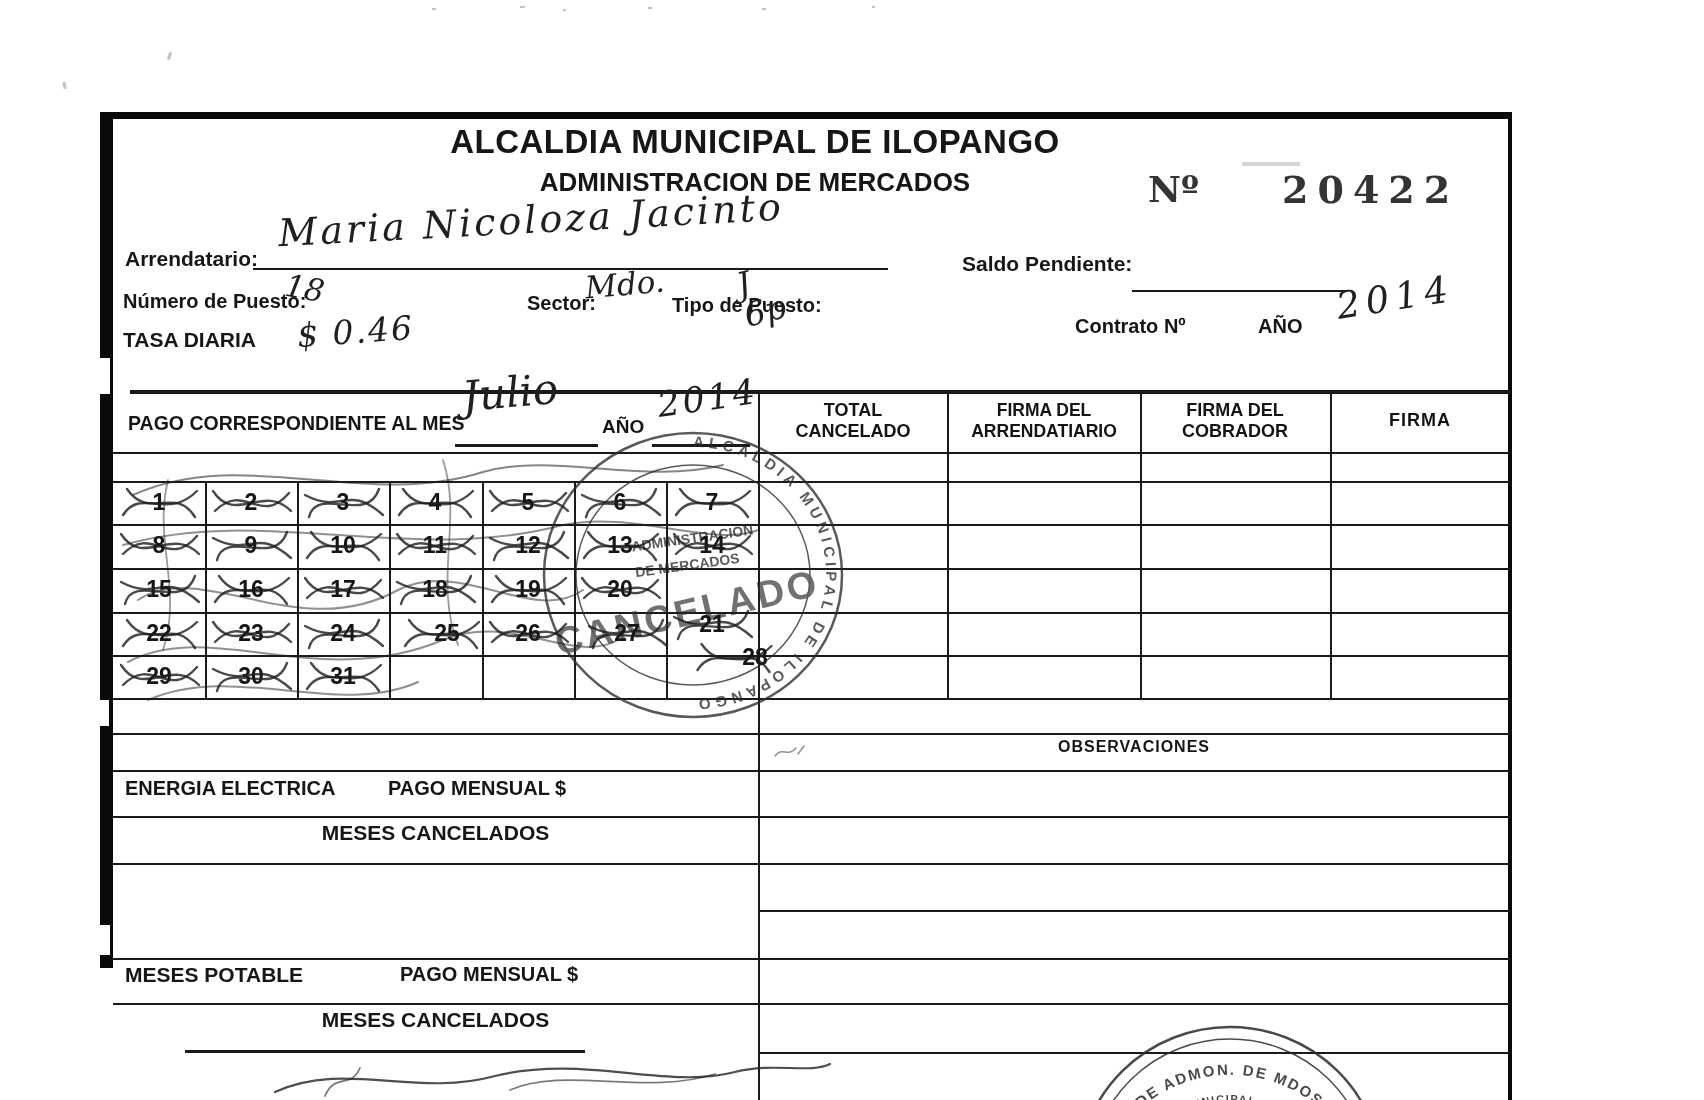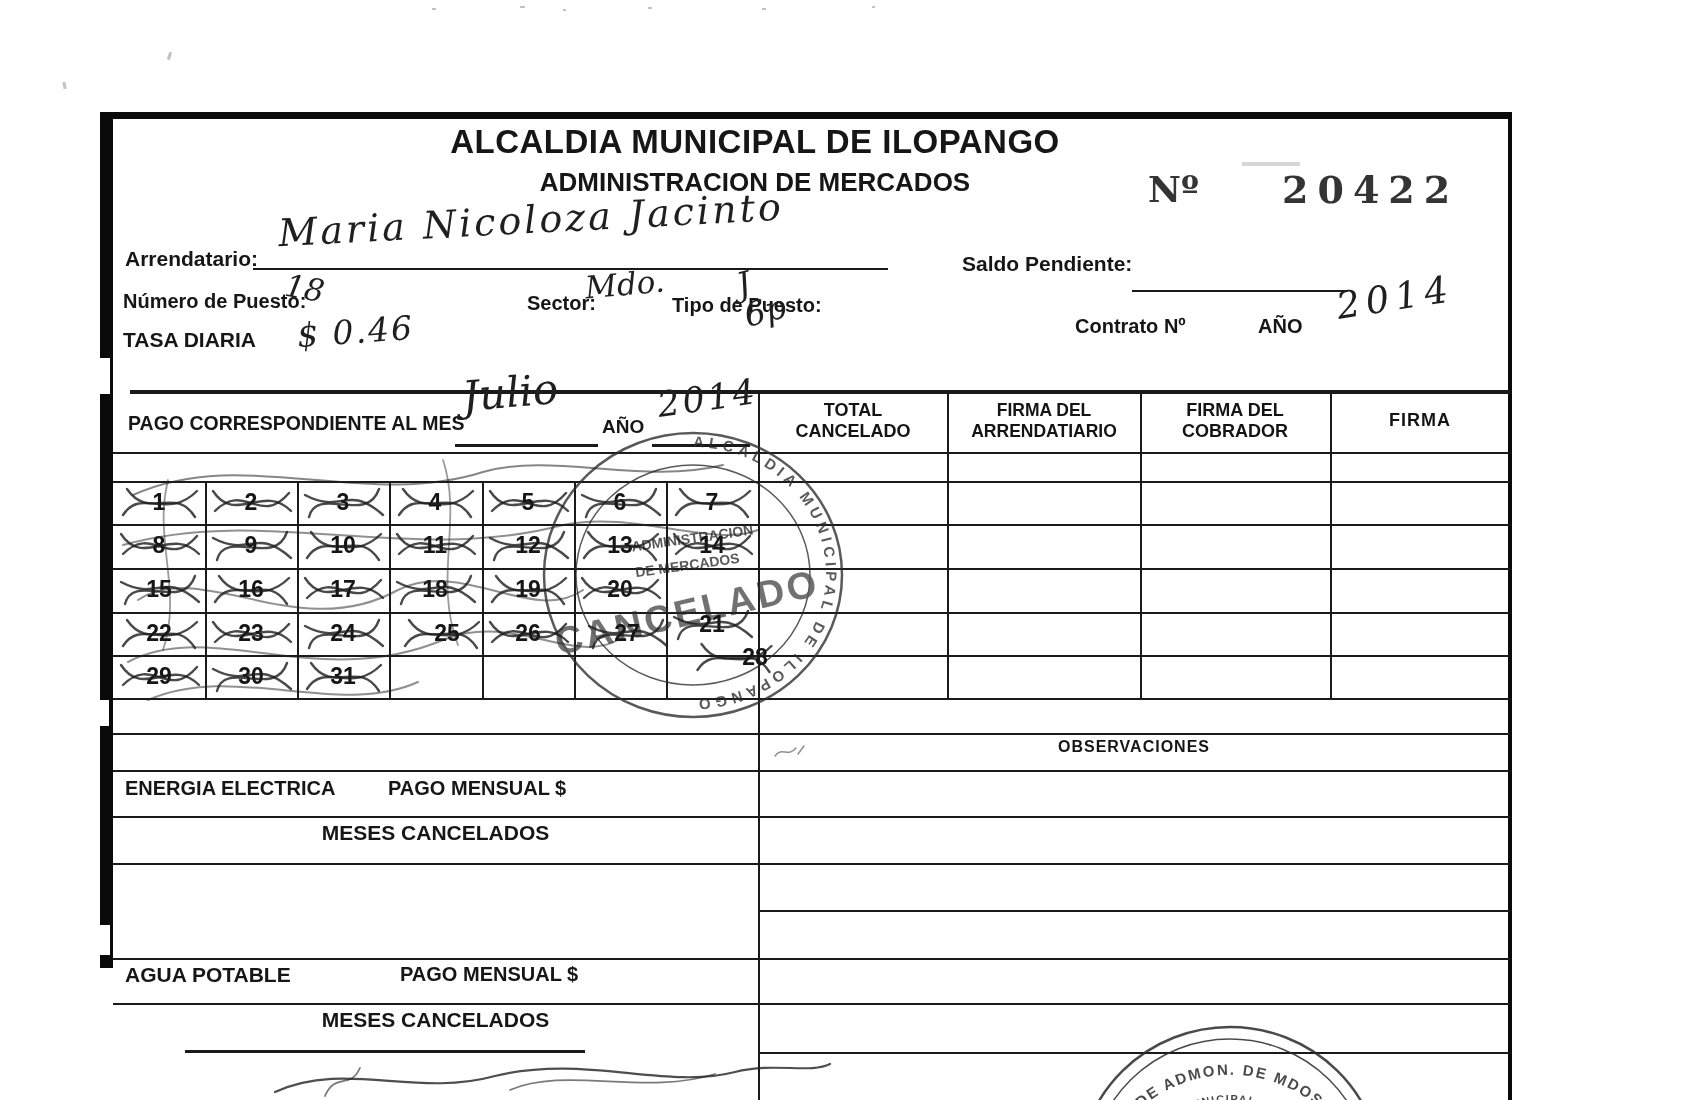--- a/index.html
+++ b/index.html
@@ -269,21 +269,21 @@
 
   <div class="ctr" style="left:758px;top:738px;width:752px;font-size:16px;letter-spacing:1px;">OBSERVACIONES</div>
   <svg class="stampsvg scrib" style="left:770px;top:740px;width:40px;height:22px;" viewBox="0 0 40 22">
     <path d="M5,16 C12,6 18,18 26,8 M28,14 l6,-8" stroke-width="1.5" opacity="0.5"></path>
   </svg>
 
   <div class="lbl" style="left:125px;top:777px;font-size:20px;">ENERGIA ELECTRICA</div>
   <div class="lbl" style="left:388px;top:777px;font-size:20px;">PAGO MENSUAL $</div>
   <div class="ctr" style="left:113px;top:821px;width:645px;font-size:21px;">MESES CANCELADOS</div>
 
-  <div class="lbl" style="left:125px;top:963px;font-size:21px;">AGUA POTABLE</div>
+  <div class="lbl" style="left:125px;top:963px;font-size:21px;">MESES POTABLE</div>
   <div class="lbl" style="left:400px;top:963px;font-size:20px;">PAGO MENSUAL $</div>
   <div class="ctr" style="left:113px;top:1008px;width:645px;font-size:21px;">MESES CANCELADOS</div>
 
   <svg class="stampsvg scrib" style="left:265px;top:1052px;width:580px;height:48px;" viewBox="0 0 580 48">
     <path d="M10,40 C80,8 150,46 230,24 C320,2 400,38 470,20 C510,10 545,22 565,12" stroke-width="2.2" opacity="0.8"></path>
     <path d="M245,38 C300,14 380,44 450,22" stroke-width="1.8" opacity="0.6"></path>
     <path d="M60,44 C70,20 85,38 95,16" stroke-width="1.8" opacity="0.6"></path>
   </svg>
 
   <svg class="stampsvg" style="left:1040px;top:1012px;width:380px;height:88px;opacity:.85;" viewBox="0 0 380 88">

